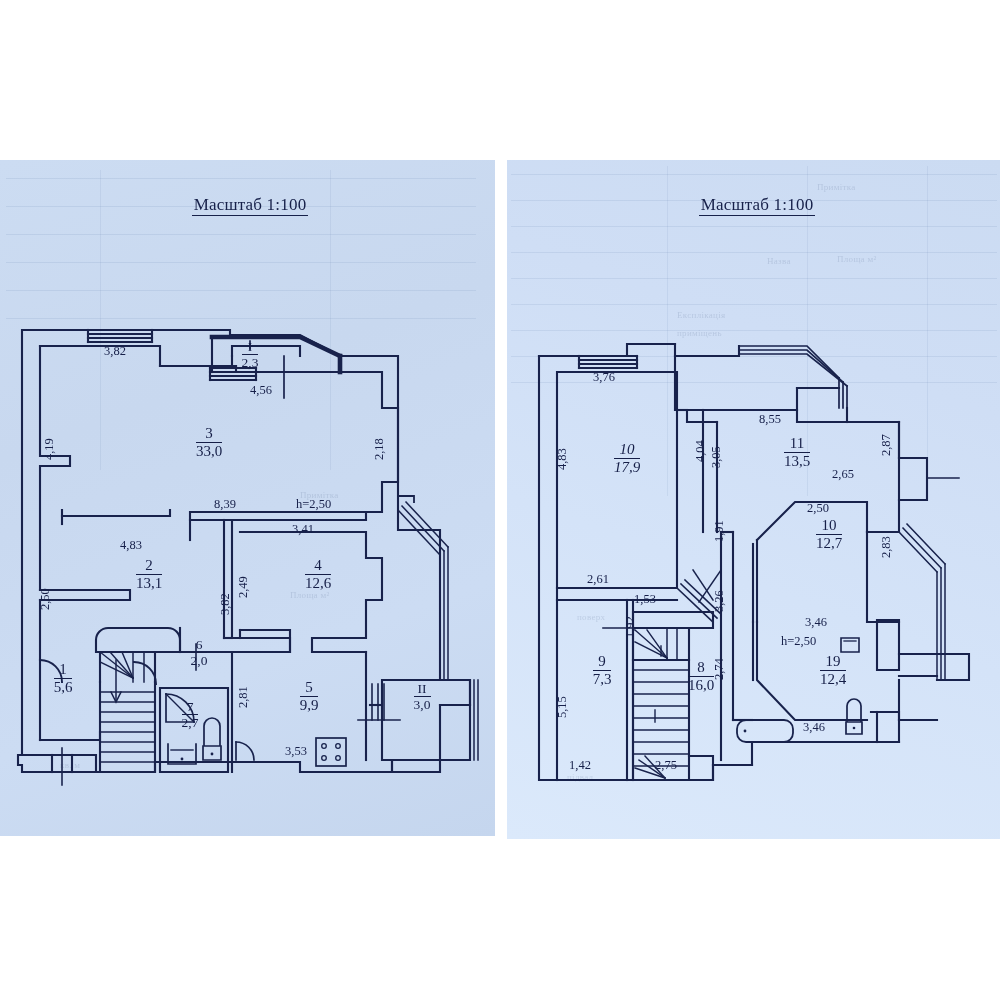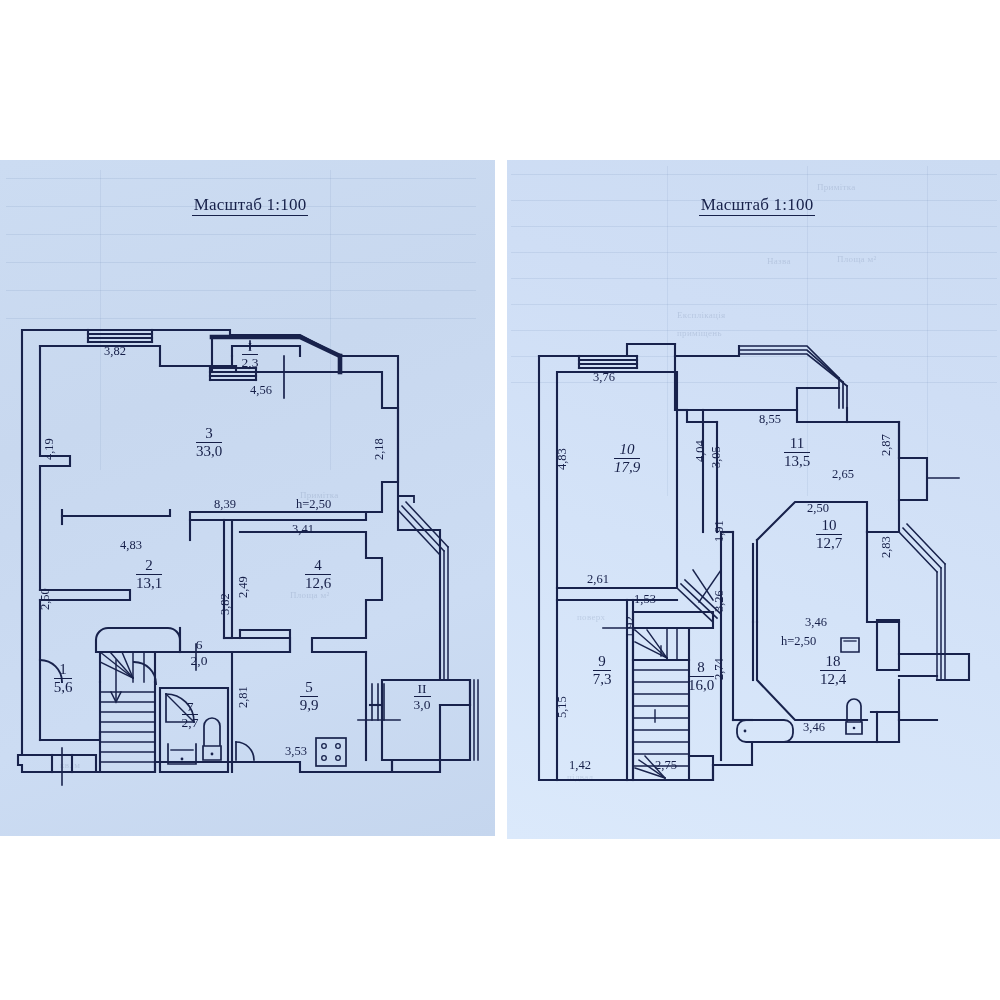--- a/index.html
+++ b/index.html
@@ -501,21 +501,21 @@
     <div class="room" style="left:80px;  top:282px; width:80px;font-style:italic;">
       <span class="room-inner"><span class="num">10</span><span class="area">17,9</span></span>
     </div>
     <div class="room" style="left:252px; top:276px; width:76px;">
       <span class="room-inner"><span class="num">11</span><span class="area">13,5</span></span>
     </div>
     <div class="room" style="left:284px; top:358px; width:76px;">
       <span class="room-inner"><span class="num">10</span><span class="area">12,7</span></span>
     </div>
     <div class="room" style="left:288px; top:494px; width:76px;">
-      <span class="room-inner"><span class="num">18</span><span class="area">12,4</span></span>
+      <span class="room-inner"><span class="num">19</span><span class="area">12,4</span></span>
     </div>
     <div class="room" style="left:62px;  top:494px; width:66px;">
       <span class="room-inner"><span class="num">9</span><span class="area">7,3</span></span>
     </div>
     <div class="room" style="left:156px; top:500px; width:76px;">
       <span class="room-inner"><span class="num">8</span><span class="area">16,0</span></span>
     </div>
   </div>
 
 </div>

